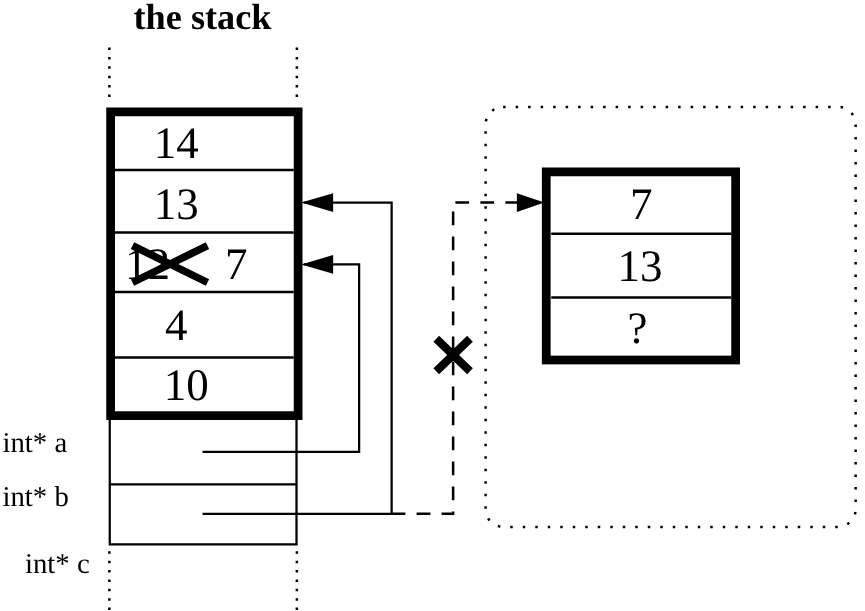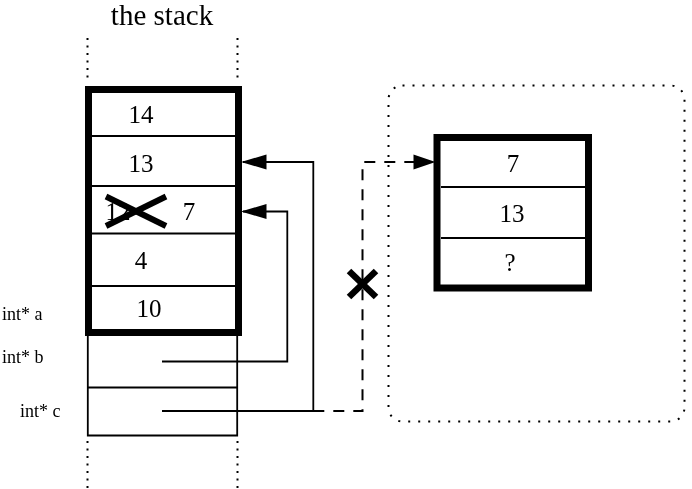--- a/index.html
+++ b/index.html
@@ -12,28 +12,29 @@
     overflow:hidden;
   }
   .canvas svg{position:absolute;left:0;top:0;}
   .txt{
     position:absolute;
     transform:translate(-50%,-50%);
     white-space:nowrap;
     line-height:1;
     color:#000;
   }
-  .title{font-size:29px;}
-  .num{font-size:25px;}
+  .title{font-size:29px;font-weight:bold;}
+  .num{font-size:36px;}
   .plabel{
     position:absolute;
     transform:translateY(-50%);
     white-space:nowrap;
     line-height:1;
-    font-size:18px;
+    font-size:23px;
+    margin-top:40px;
   }
 </style>
 </head>
 <body>
 
 <div class="canvas">
 
   <svg width="692" height="489" viewBox="0 0 692 489">
 
     <g stroke="#000" stroke-width="2" stroke-dasharray="2 5.5" fill="none">

